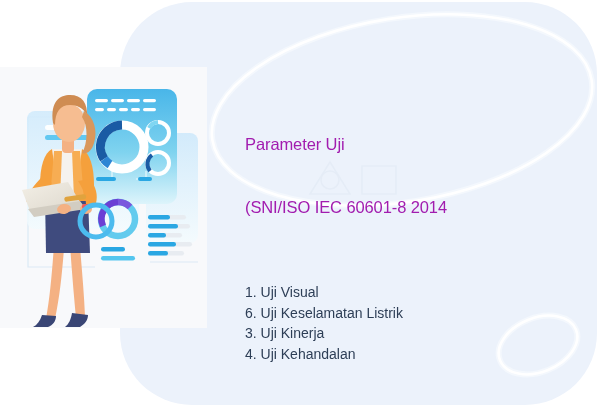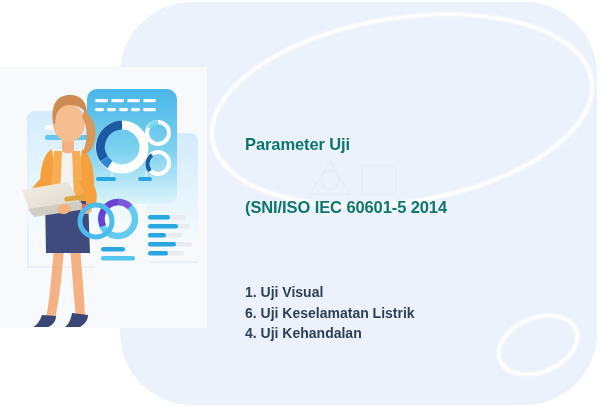--- a/index.html
+++ b/index.html
@@ -67,35 +67,35 @@
   .illu-svg { display:block; width:207px; height:261px; }
 
   
   .text-col {
     position: absolute;
     left: 245px;
     top: 92px;
     width: 330px;
   }
   .title {
-    color: #0f766e;
+    color: #a21caf;
     font-size: 16.5px;
-    font-weight: bold;
+    font-weight: normal;
     line-height: 21px;
     letter-spacing: -0.1px;
     white-space: pre;
   }
   .title-line { display:block; }
   .list {
     margin-top: 22px;
     color: #2d3e56;
     font-size: 14px;
     line-height: 20.5px;
   }
-  .list-item { display:block; white-space: pre; font-weight: bold; }
+  .list-item { display:block; white-space: pre; }
 </style>
 </head>
 <body>
 
 <div id="slide">
 
   <div class="backdrop"></div>
 
   <svg class="ellipse-svg" viewBox="0 0 603 407" xmlns="http://www.w3.org/2000/svg">
     <defs>
@@ -258,22 +258,23 @@
 
       <g>
         <circle cx="96" cy="154" r="16" fill="none" stroke="#4cbbee" stroke-width="5"></circle>
       </g>
     </svg>
   </div>
 
   <div class="text-col">
     <div class="title">
       <span class="title-line">Parameter Uji</span>
-      <span class="title-line">(SNI/ISO IEC 60601-5 2014</span>
+      <span class="title-line">(SNI/ISO IEC 60601-8 2014</span>
     </div>
     <div class="list">
       <span class="list-item">1. Uji Visual</span>
       <span class="list-item">6. Uji Keselamatan Listrik</span>
+      <span class="list-item">3. Uji Kinerja</span>
       <span class="list-item">4. Uji Kehandalan</span>
     </div>
   </div>
 
 </div>
 
 </body></html>

